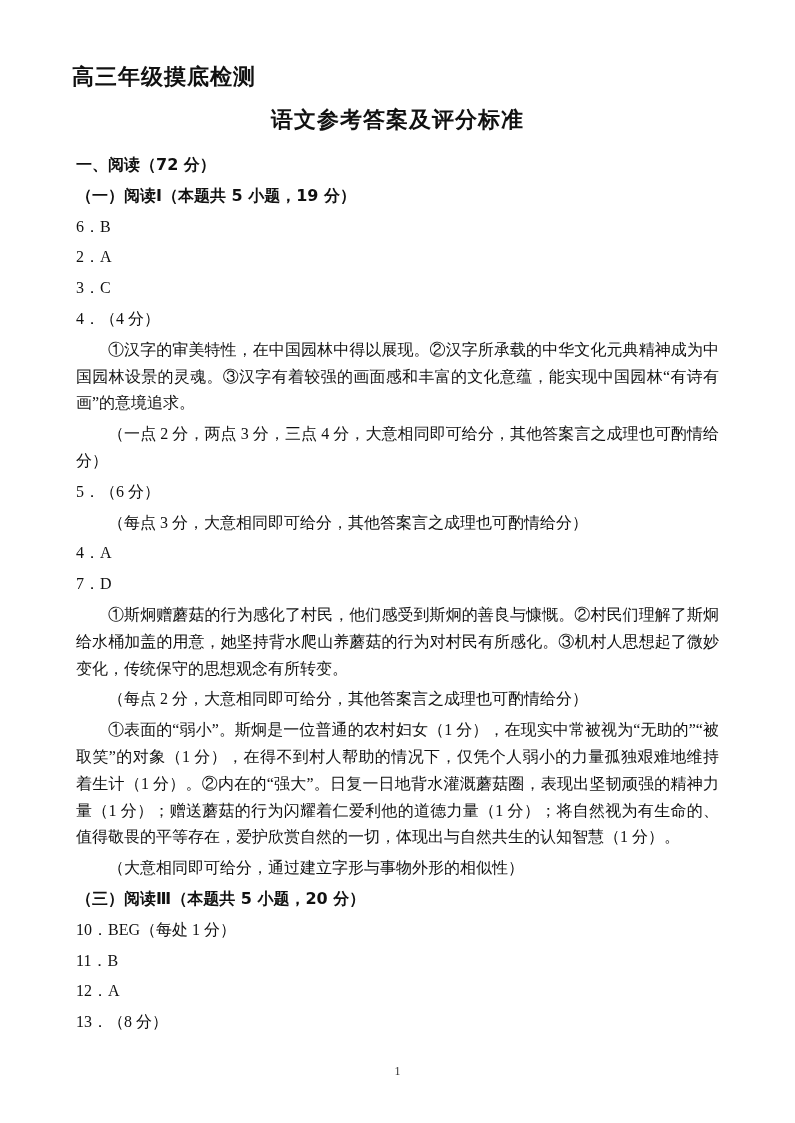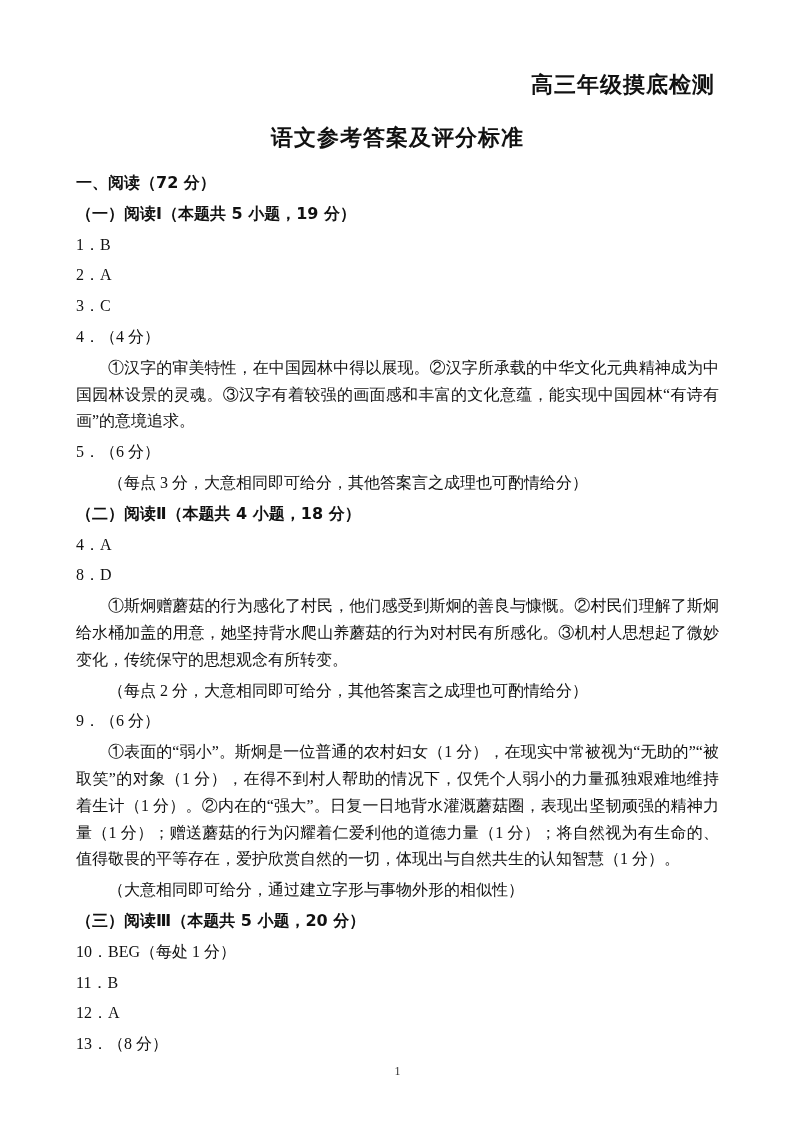--- a/index.html
+++ b/index.html
@@ -12,35 +12,35 @@
     width: 795px;
     height: 1123px;
     background: #ffffff;
     overflow: hidden;
     box-sizing: border-box;
     padding: 62px 72px 0 72px;
     font-family: "Liberation Serif", "DejaVu Serif", serif;
     color: #111111;
   }
   .doc-title {
-    text-align: right;
+    text-align: left;
     font-family: "DejaVu Sans", "Liberation Sans", sans-serif;
     font-weight: bold;
     font-size: 22px;
     line-height: 30px;
-    margin: 8px;
+    margin: 0;
     letter-spacing: 1px;
   }
   .doc-subtitle {
     text-align: center;
     font-family: "DejaVu Sans", "Liberation Sans", sans-serif;
     font-weight: bold;
     font-size: 22px;
     line-height: 30px;
-    margin: 23px 0 0 0;
+    margin: 13px 0 0 0;
     letter-spacing: 1px;
   }
   .body-text {
     margin-top: 17px;
     font-size: 16px;
     line-height: 26.8px;
   }
   .body-text p {
     margin: 4px;
     padding: 0;
@@ -70,33 +70,32 @@
 <body>
 
 <div class="page">
 
   <h1 class="doc-title">高三年级摸底检测</h1>
   <h2 class="doc-subtitle">语文参考答案及评分标准</h2>
 
   <div class="body-text">
     <p class="h">一、阅读（72 分）</p>
     <p class="h">（一）阅读Ⅰ（本题共 5 小题，19 分）</p>
-    <p class="ln">1．B</p>
+    <p class="ln">6．B</p>
     <p class="ln">2．A</p>
     <p class="ln">3．C</p>
     <p class="ln">4．（4 分）</p>
     <p class="para">①汉字的审美特性，在中国园林中得以展现。②汉字所承载的中华文化元典精神成为中国园林设景的灵魂。③汉字有着较强的画面感和丰富的文化意蕴，能实现中国园林“有诗有画”的意境追求。</p>
+    <p class="para">（一点 2 分，两点 3 分，三点 4 分，大意相同即可给分，其他答案言之成理也可酌情给分）</p>
     <p class="ln">5．（6 分）</p>
     <p class="para">（每点 3 分，大意相同即可给分，其他答案言之成理也可酌情给分）</p>
-    <p class="h">（二）阅读Ⅱ（本题共 4 小题，18 分）</p>
     <p class="ln">4．A</p>
-    <p class="ln">8．D</p>
+    <p class="ln">7．D</p>
     <p class="para">①斯炯赠蘑菇的行为感化了村民，他们感受到斯炯的善良与慷慨。②村民们理解了斯炯给水桶加盖的用意，她坚持背水爬山养蘑菇的行为对村民有所感化。③机村人思想起了微妙变化，传统保守的思想观念有所转变。</p>
     <p class="para">（每点 2 分，大意相同即可给分，其他答案言之成理也可酌情给分）</p>
-    <p class="ln">9．（6 分）</p>
     <p class="para">①表面的“弱小”。斯炯是一位普通的农村妇女（1 分），在现实中常被视为“无助的”“被取笑”的对象（1 分），在得不到村人帮助的情况下，仅凭个人弱小的力量孤独艰难地维持着生计（1 分）。②内在的“强大”。日复一日地背水灌溉蘑菇圈，表现出坚韧顽强的精神力量（1 分）；赠送蘑菇的行为闪耀着仁爱利他的道德力量（1 分）；将自然视为有生命的、值得敬畏的平等存在，爱护欣赏自然的一切，体现出与自然共生的认知智慧（1 分）。</p>
     <p class="para">（大意相同即可给分，通过建立字形与事物外形的相似性）</p>
     <p class="h">（三）阅读Ⅲ（本题共 5 小题，20 分）</p>
     <p class="ln">10．BEG（每处 1 分）</p>
     <p class="ln">11．B</p>
     <p class="ln">12．A</p>
     <p class="ln">13．（8 分）</p>
 
   </div>
 

